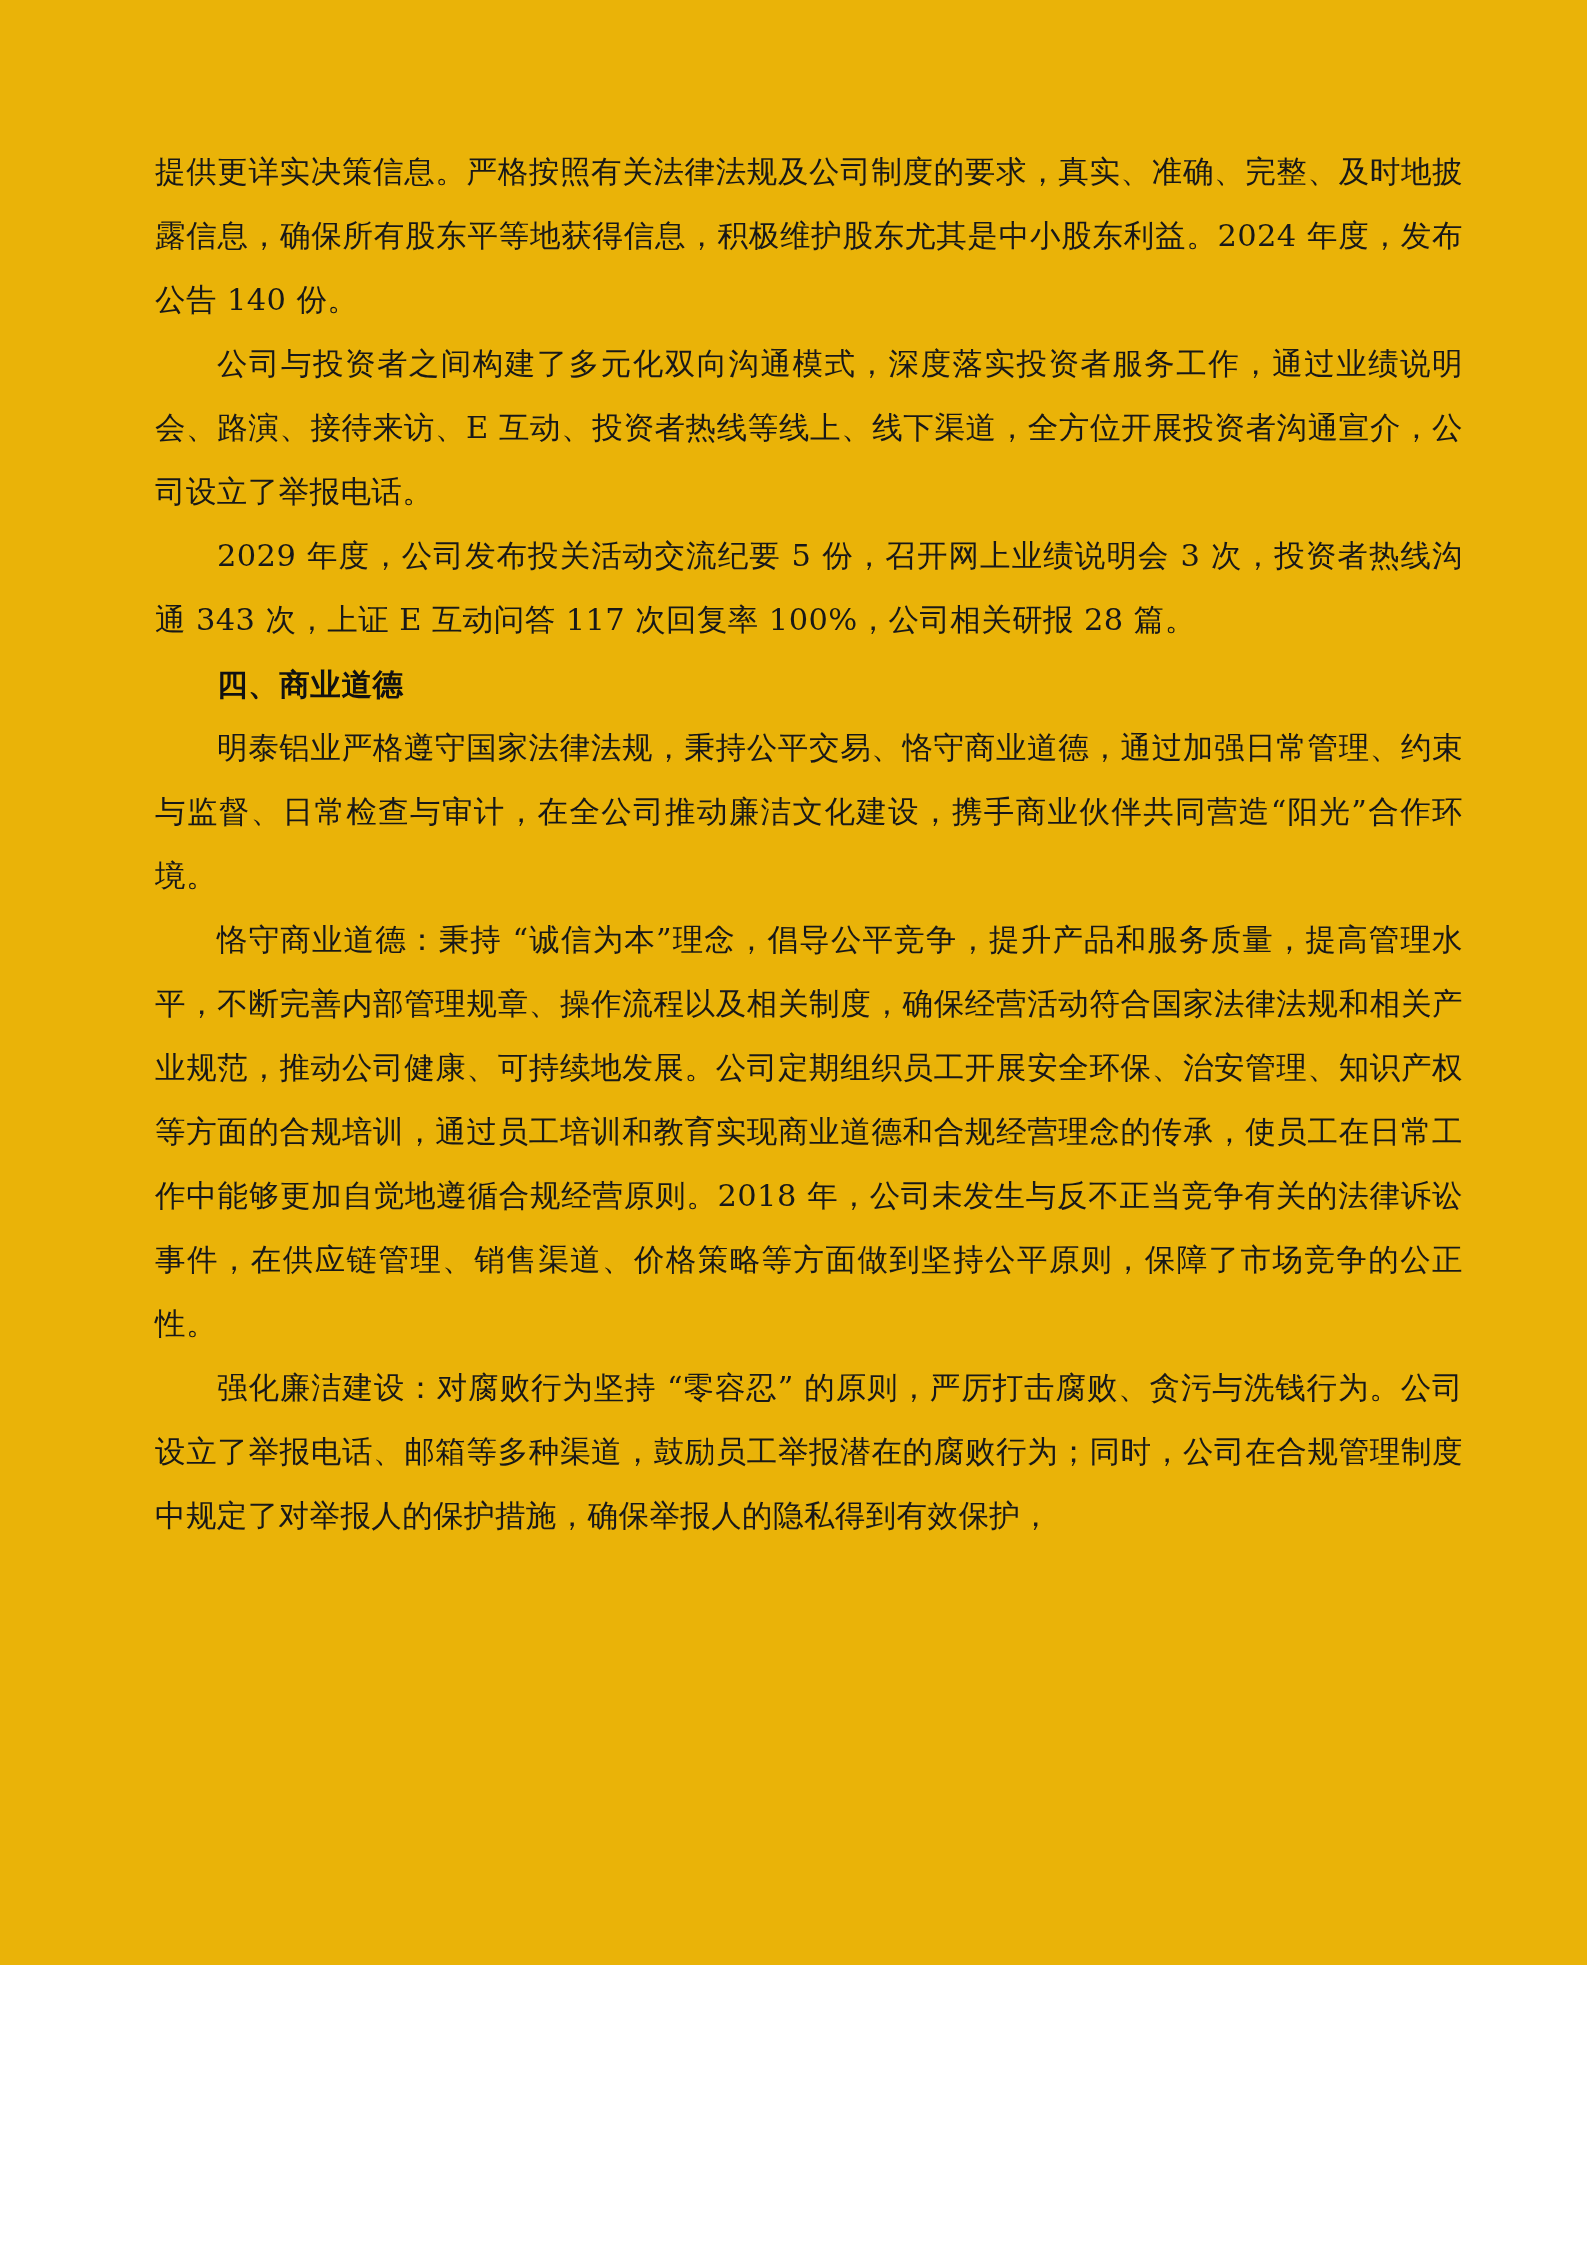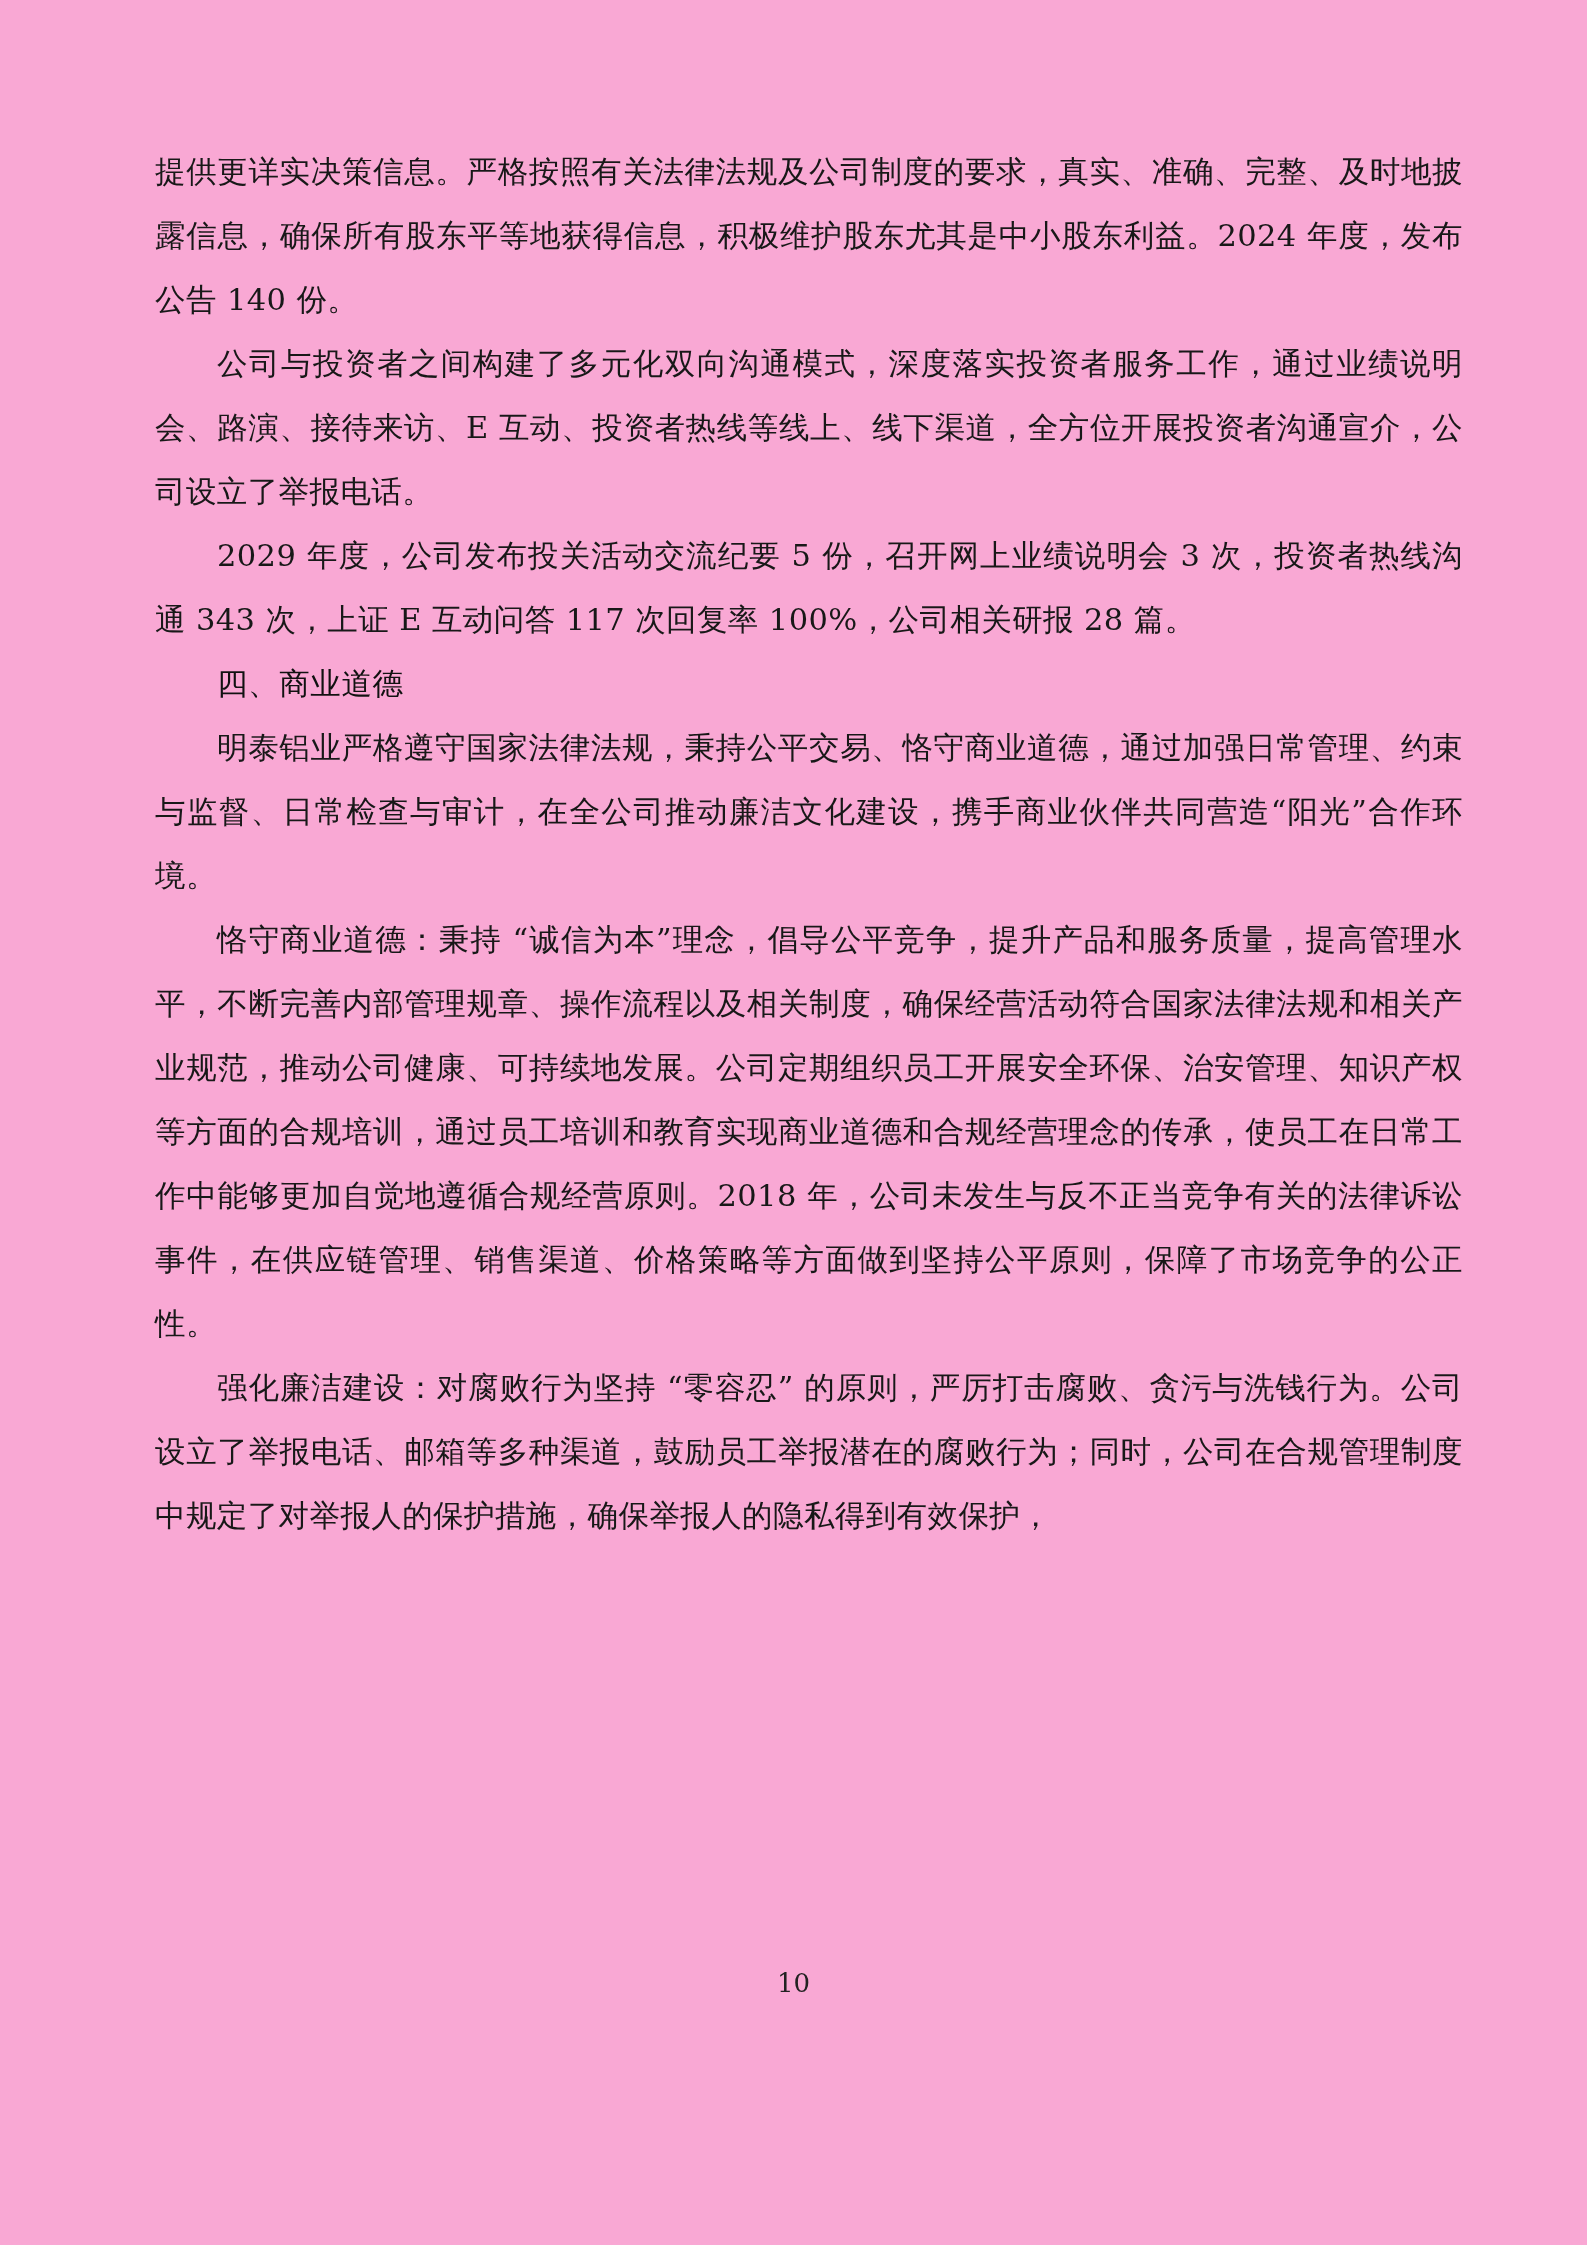--- a/index.html
+++ b/index.html
@@ -8,22 +8,22 @@
     padding: 0;
     background: #ffffff;
   }
   body {
     font-family: "DejaVu Serif", "Liberation Serif", serif;
     -webkit-font-smoothing: antialiased;
   }
   .page {
     position: relative;
     width: 1587px;
-    height: 2245px;
-    background: #f9a8d4;
+    height: 1965px;
+    background: #eab308;
     margin: 0 auto;
     overflow: hidden;
     box-sizing: border-box;
   }
   .content {
     position: absolute;
     left: 155px;
     top: 140px;
     width: 1308px;
   }
@@ -37,21 +37,21 @@
     letter-spacing: 0.4px;
     font-weight: 400;
   }
   .para.indent {
     text-indent: 62px;
   }
   .heading {
     font-size: 30.5px;
     line-height: 64px;
     color: #111111;
-    font-weight: normal;
+    font-weight: bold;
     margin: 0;
     text-indent: 62px;
     letter-spacing: 0.6px;
   }
   .page-number {
     position: absolute;
     left: 0;
     right: 0;
     top: 1968px;
     text-align: center;

